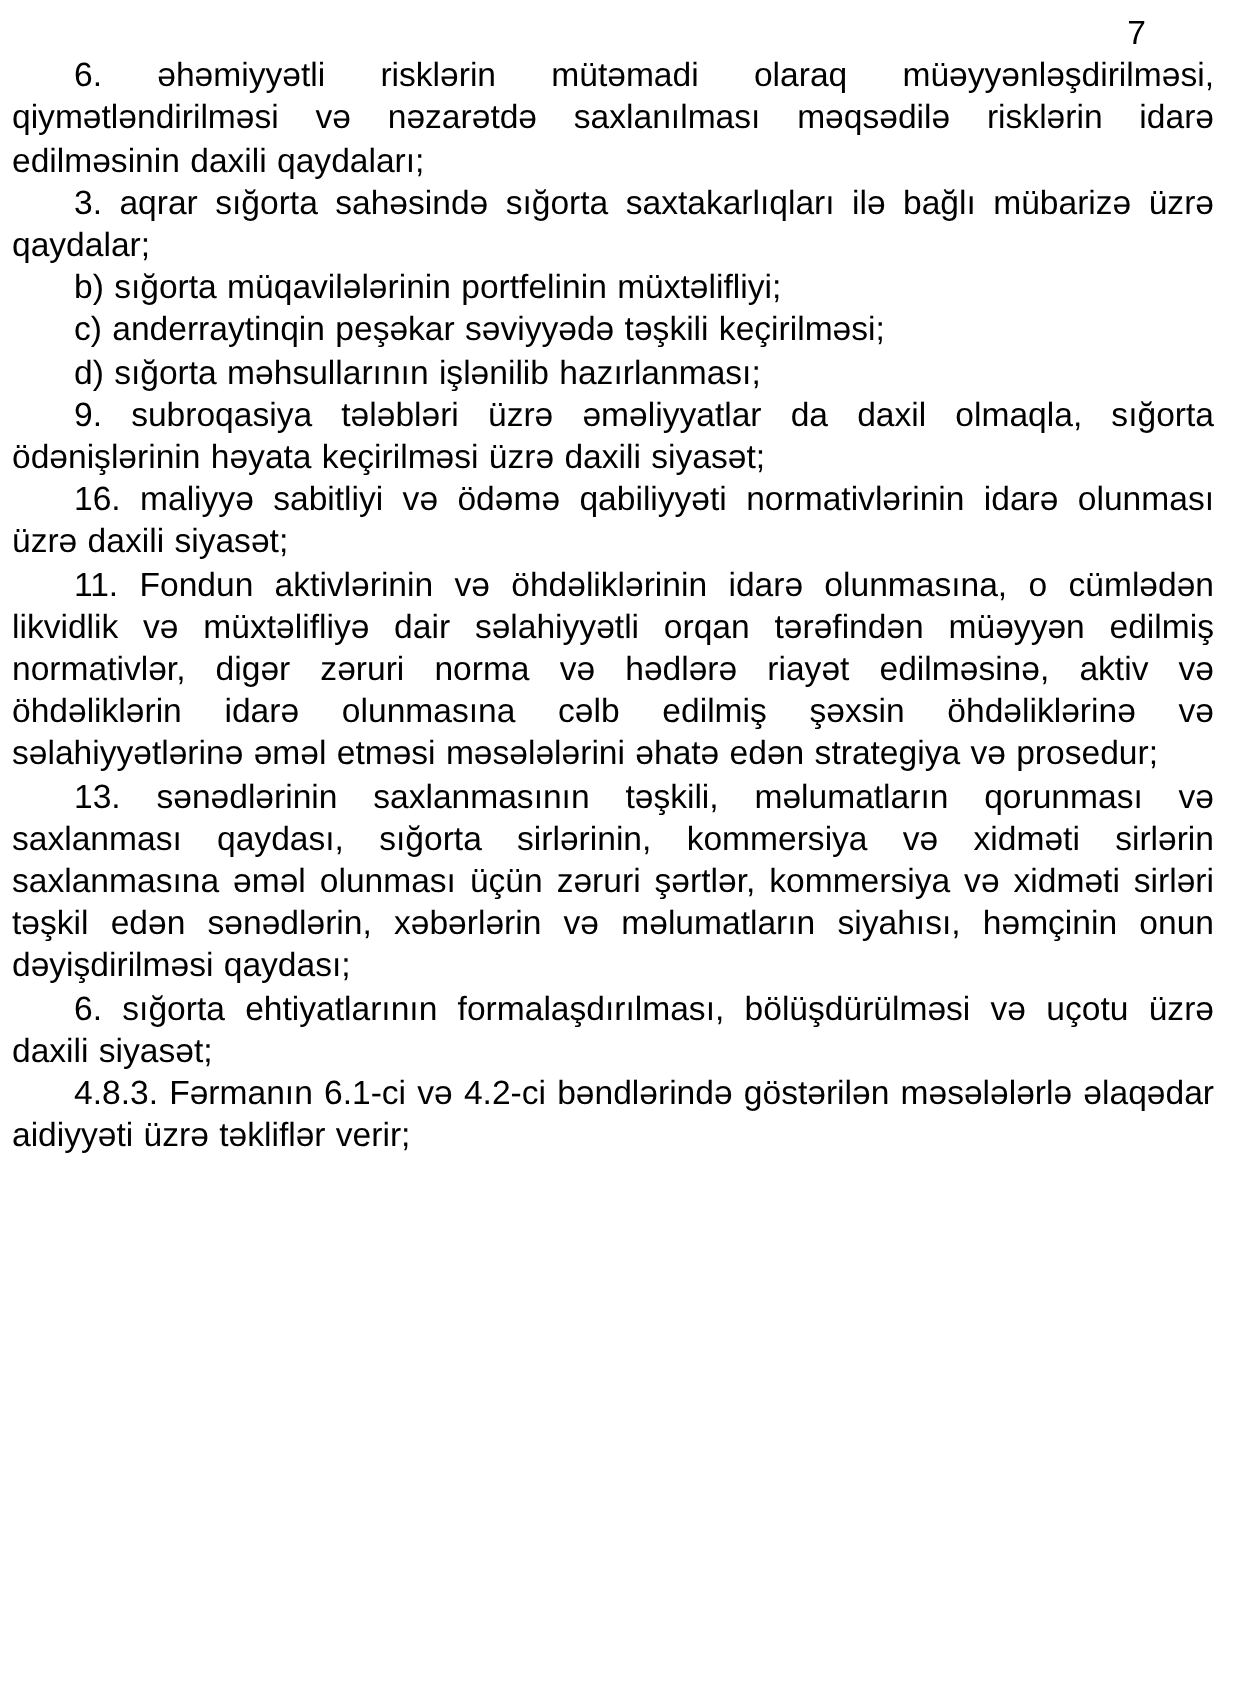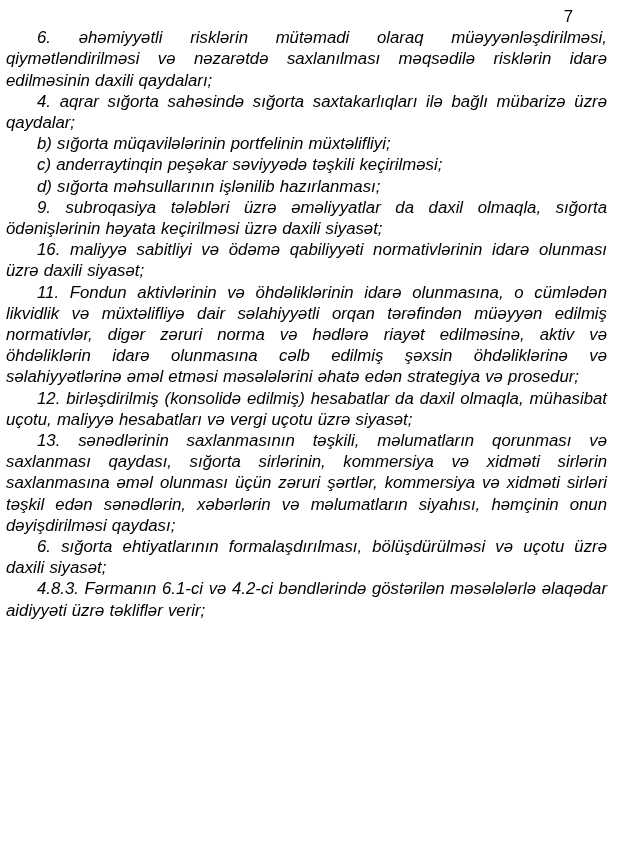--- a/index.html
+++ b/index.html
@@ -28,33 +28,31 @@
     text-align: right;
     padding-right: 34px;
     line-height: 21.2px;
   }
   p.para {
     margin: 0;
     padding: 0;
     text-align: justify;
     text-indent: 31px;
     word-spacing: 0.5px;
-    font-style: italic;
   }
 </style>
 </head>
 <body>
 
 <div class="doc-page">
   <div class="page-number">7</div>
   <p class="para">6. əhəmiyyətli risklərin mütəmadi olaraq müəyyənləşdirilməsi, qiymətləndirilməsi və nəzarətdə saxlanılması məqsədilə risklərin idarə edilməsinin daxili qaydaları;</p>
-  <p class="para">4. aqrar sığorta sahəsində sığorta saxtakarlıqları ilə bağlı mübarizə üzrə qaydalar;</p>
+  <p class="para">3. aqrar sığorta sahəsində sığorta saxtakarlıqları ilə bağlı mübarizə üzrə qaydalar;</p>
   <p class="para">b) sığorta müqavilələrinin portfelinin müxtəlifliyi;</p>
   <p class="para">c) anderraytinqin peşəkar səviyyədə təşkili keçirilməsi;</p>
   <p class="para">d) sığorta məhsullarının işlənilib hazırlanması;</p>
   <p class="para">9. subroqasiya tələbləri üzrə əməliyyatlar da daxil olmaqla, sığorta ödənişlərinin həyata keçirilməsi üzrə daxili siyasət;</p>
   <p class="para">16. maliyyə sabitliyi və ödəmə qabiliyyəti normativlərinin idarə olunması üzrə daxili siyasət;</p>
   <p class="para">11. Fondun aktivlərinin və öhdəliklərinin idarə olunmasına, o cümlədən likvidlik və müxtəlifliyə dair səlahiyyətli orqan tərəfindən müəyyən edilmiş normativlər, digər zəruri norma və hədlərə riayət edilməsinə, aktiv və öhdəliklərin idarə olunmasına cəlb edilmiş şəxsin öhdəliklərinə və səlahiyyətlərinə əməl etməsi məsələlərini əhatə edən strategiya və prosedur;</p>
-  <p class="para">12. birləşdirilmiş (konsolidə edilmiş) hesabatlar da daxil olmaqla, mühasibat uçotu, maliyyə hesabatları və vergi uçotu üzrə siyasət;</p>
   <p class="para">13. sənədlərinin saxlanmasının təşkili, məlumatların qorunması və saxlanması qaydası, sığorta sirlərinin, kommersiya və xidməti sirlərin saxlanmasına əməl olunması üçün zəruri şərtlər, kommersiya və xidməti sirləri təşkil edən sənədlərin, xəbərlərin və məlumatların siyahısı, həmçinin onun dəyişdirilməsi qaydası;</p>
   <p class="para">6. sığorta ehtiyatlarının formalaşdırılması, bölüşdürülməsi və uçotu üzrə daxili siyasət;</p>
   <p class="para">4.8.3. Fərmanın 6.1-ci və 4.2-ci bəndlərində göstərilən məsələlərlə əlaqədar aidiyyəti üzrə təkliflər verir;</p>
 </div>
 
 </body></html>

